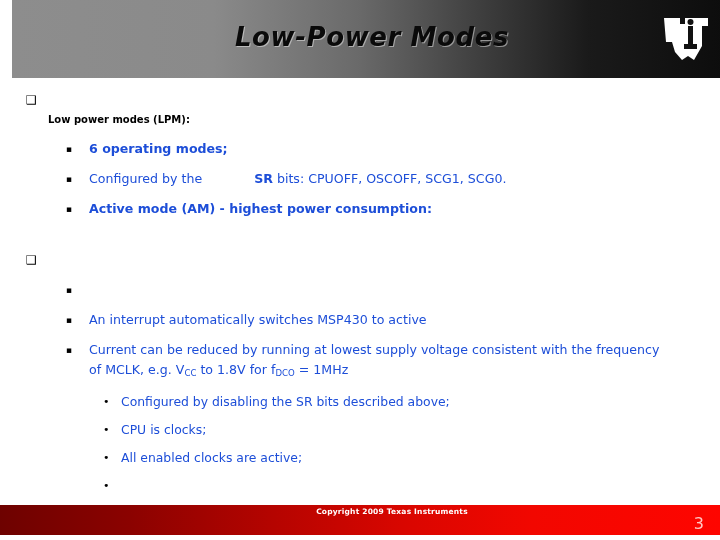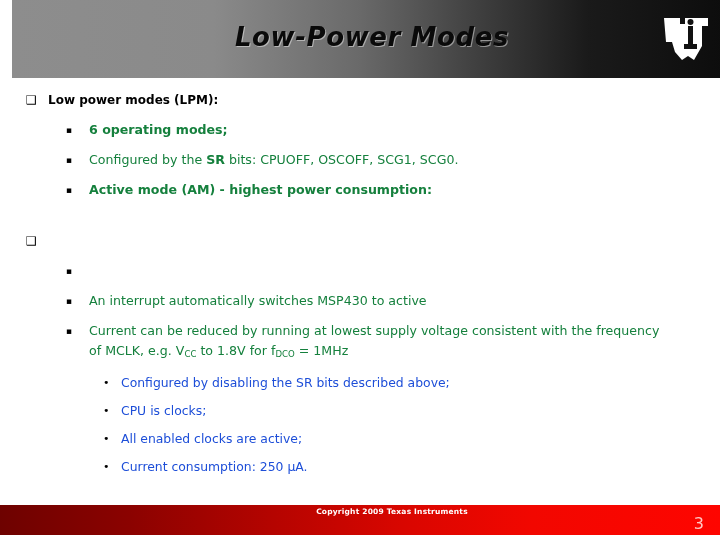--- a/index.html
+++ b/index.html
@@ -72,46 +72,47 @@
     padding: 13px 0 0 26px;
   }
   .lvl1 .marker {
     width: 22px;
     flex: 0 0 22px;
     font-size: 12px;
     line-height: 19px;
     color: #000;
   }
   .lvl1 .text {
-    font-size: 12px;
+    font-size: 10px;
     font-weight: bold;
     line-height: 19px;
     color: #000;
+    margin-top: 19px;
   }
 
   
   .lvl2 {
     margin: 0;
     padding: 10px 0 0 66px;
   }
   .lvl2 .marker {
     width: 23px;
     flex: 0 0 23px;
     font-size: 9px;
     line-height: 20px;
     color: #000;
   }
   .lvl2 .text {
     font-size: 12.6px;
     line-height: 20px;
-    color: #15803d;
+    color: #1d4ed8;
     max-width: 585px;
   }
   .lvl2 .text.bold { font-weight: bold; }
-  .lvl2 .text b { font-weight: bold; }
+  .lvl2 .text b { font-weight: bold; margin-left: 48px; }
 
   
   .lvl3 {
     margin: 0;
     padding: 9px 0 0 103px;
   }
   .lvl3 .marker {
     width: 18px;
     flex: 0 0 18px;
     font-size: 11px;
@@ -238,21 +239,20 @@
     <span class="text">CPU is clocks;</span>
   </div>
 
   <div class="bullet-row lvl3">
     <span class="marker">•</span>
     <span class="text">All enabled clocks are active;</span>
   </div>
 
   <div class="bullet-row lvl3">
     <span class="marker">•</span>
-    <span class="text">Current consumption: 250 µA.</span>
   </div>
 
 </div>
 
 <div class="footer">
   <div class="copyright">
     <div>Copyright  2009 Texas Instruments</div>
   </div>
   <div class="page-number">3</div>
 </div>

